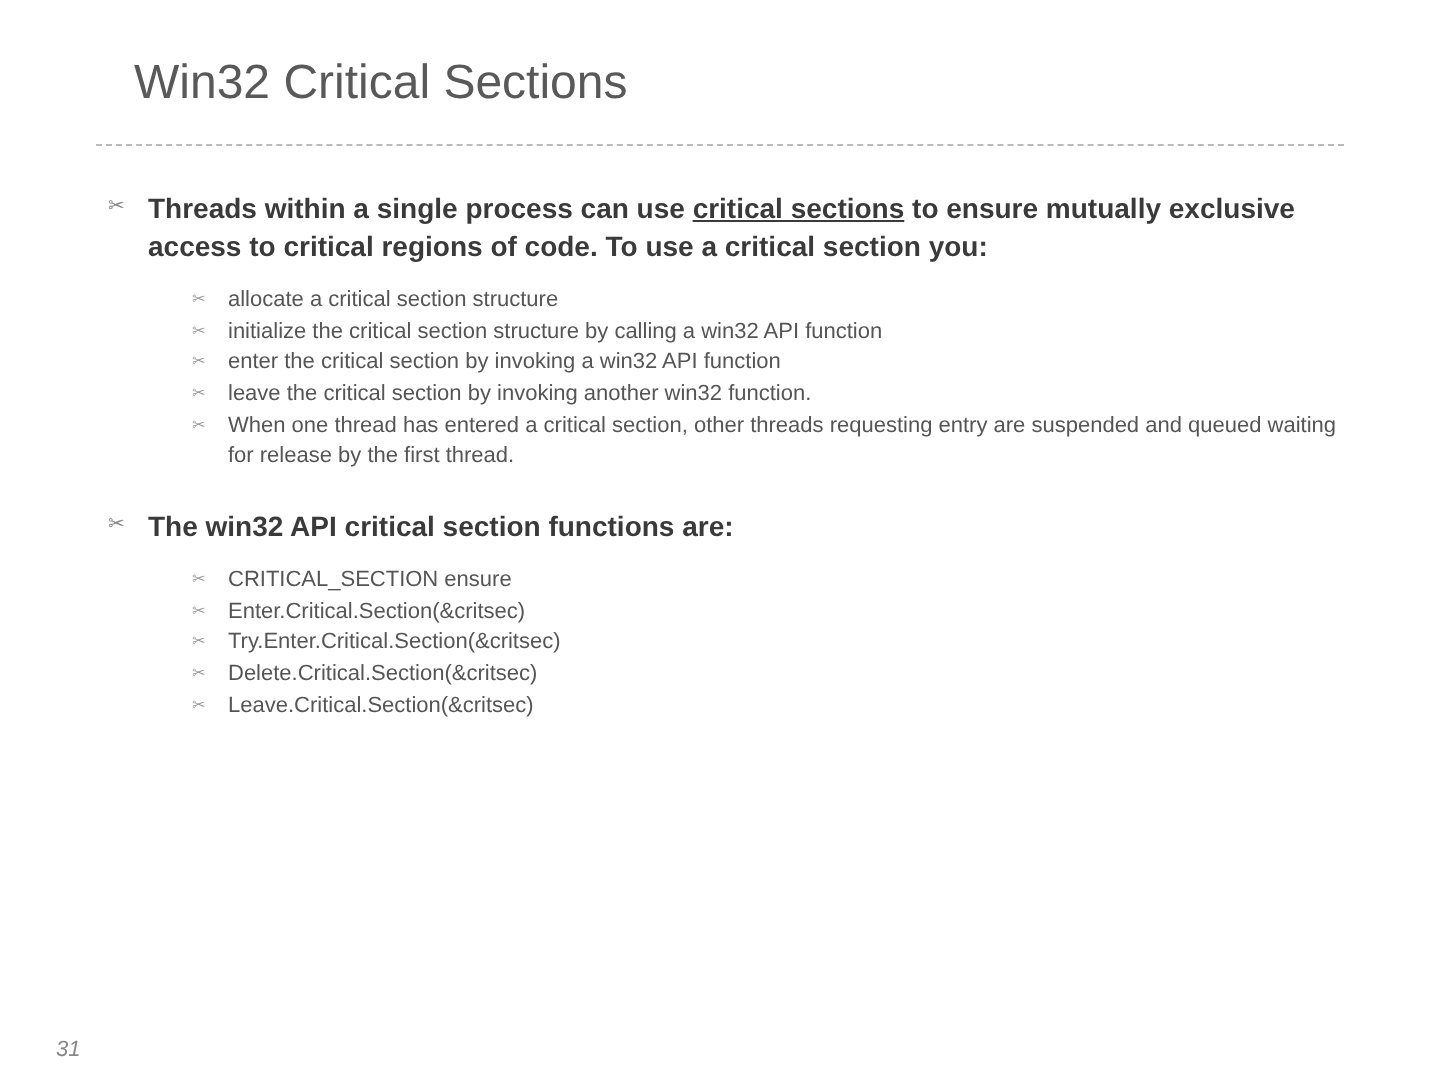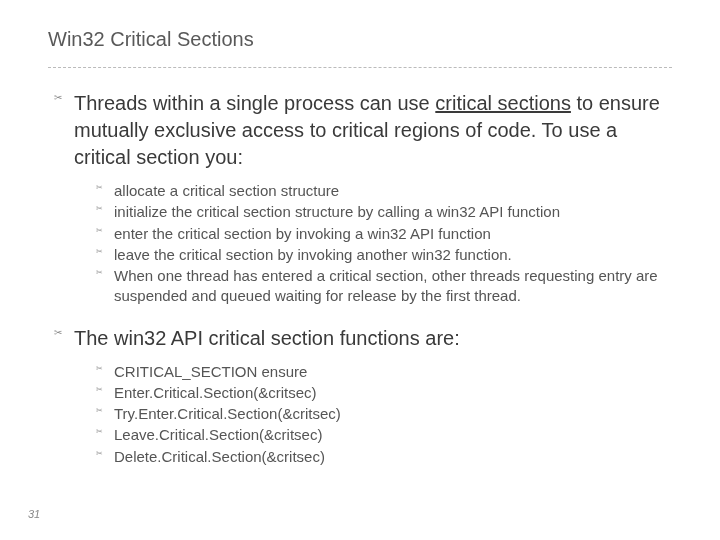--- a/index.html
+++ b/index.html
@@ -9,24 +9,25 @@
     background: #ffffff;
     font-family: Arial, Helvetica, sans-serif;
     color: #555;
     position: relative;
     overflow: hidden;
   }
   .slide {
     padding: 28px 48px 0 48px;
   }
   .title {
-    font-size: 20px;
+    font-size: 24px;
     font-weight: 400;
     color: #595959;
     margin-bottom: 16px;
+    margin-left: 19px;
   }
   .divider {
     border: none;
     border-top: 1px dashed #bbb;
     margin-bottom: 22px;
   }
   .top-level {
     list-style: none;
     padding-left: 6px;
   }
@@ -38,51 +39,51 @@
   .top-level > li::before {
     content: "✂";
     position: absolute;
     left: 0;
     top: 2px;
     font-size: 10px;
     color: #888;
     transform: rotate(0deg);
   }
   .top-text {
-    font-size: 20px;
-    font-weight: 400;
+    font-size: 14px;
+    font-weight: 700;
     color: #3a3a3a;
     line-height: 1.35;
   }
   .underline { text-decoration: underline; }
   .sub-level {
     list-style: none;
     padding-left: 22px;
     margin-top: 10px;
   }
   .sub-level > li {
     position: relative;
     padding-left: 18px;
-    font-size: 15px;
+    font-size: 11px;
     color: #555;
     line-height: 1.35;
     margin-bottom: 1px;
   }
   .sub-level > li::before {
     content: "✂";
     position: absolute;
     left: 0;
     top: 2px;
     font-size: 8px;
     color: #999;
   }
   .page-num {
     position: absolute;
     left: 28px;
-    bottom: 20px;
+    bottom: 9px;
     font-size: 11px;
     color: #888;
     font-style: italic;
   }
 </style>
 </head>
 <body>
 
 <div class="slide">
   <h1 class="title">Win32 Critical Sections</h1>
@@ -103,20 +104,20 @@
     </li>
 
     <li>
       <div class="top-text">
         <span>The win32 API critical section functions are:</span><span class="underline"></span><span></span>
       </div>
       <ul class="sub-level">
         <li>CRITICAL_SECTION ensure</li>
         <li>Enter.Critical.Section(&amp;critsec)</li>
         <li>Try.Enter.Critical.Section(&amp;critsec)</li>
+        <li>Delete.Critical.Section(&amp;critsec)</li>
         <li>Leave.Critical.Section(&amp;critsec)</li>
-        <li>Delete.Critical.Section(&amp;critsec)</li>
       </ul>
     </li>
   </ul>
 </div>
 
 <div class="page-num">31</div>
 
 </body></html>

